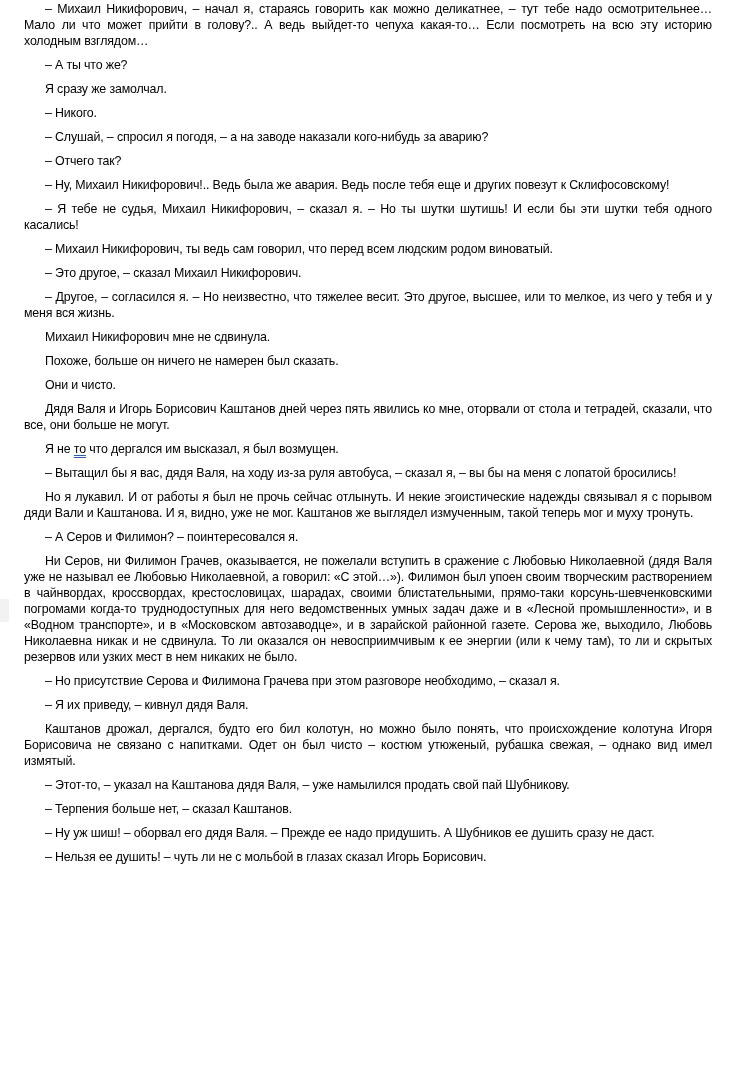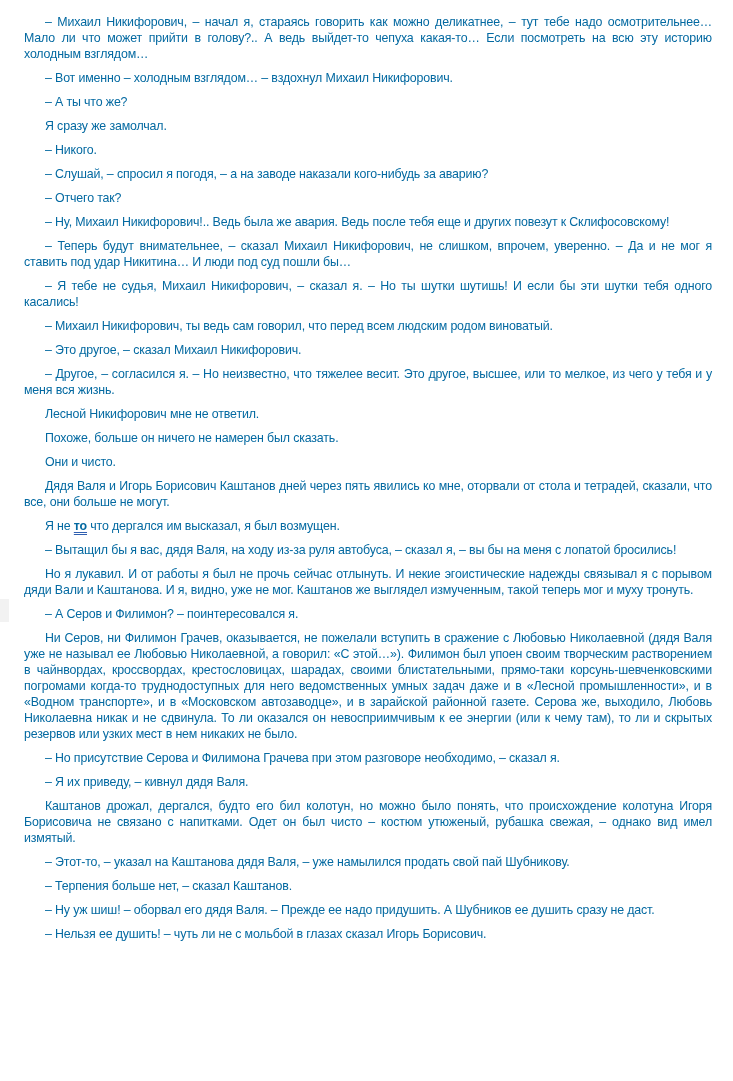--- a/index.html
+++ b/index.html
@@ -1,54 +1,52 @@
 <!DOCTYPE html>
 <html><head>
 <meta charset="utf-8">
 <style>
   html, body { margin: 0; padding: 0; background: #ffffff; }
   body { width: 733px; height: 1081px; overflow: hidden; position: relative; }
   .page {
-    position: absolute; left: 24px; top: 13px; width: 688px;
+    position: absolute; left: 24px; top: 0; width: 688px;
     font-family: "Liberation Sans", sans-serif;
-    font-size: 12.4px; line-height: 16px; color: #0369a1;
+    font-size: 12.4px; line-height: 16px; color: #000000;
     letter-spacing: -0.15px;
   }
   .para {
     margin: 0 0 8px 0;
     text-indent: 21px;
     text-align: justify;
   }
   .para.first { margin-top: 1px; }
-  .gram { text-decoration: underline; text-decoration-color: #2f5fb0; text-decoration-style: double; text-underline-offset: 2px; font-weight: bold; }
+  .gram { text-decoration: underline; text-decoration-color: #2f5fb0; text-decoration-style: double; text-underline-offset: 2px; }
   .margin-mark {
     position: absolute; left: 0; top: 599px; width: 9px; height: 23px;
     background: #f2f2f2;
   }
 </style>
 </head>
 <body>
 
 <div class="margin-mark"></div>
 
 <div class="page">
   <p class="para first">– Михаил Никифорович, – начал я, стараясь говорить как можно деликатнее, – тут тебе надо осмотрительнее… Мало ли что может прийти в голову?.. А ведь выйдет-то чепуха какая-то… Если посмотреть на всю эту историю холодным взглядом…</p>
-  <p class="para">– Вот именно – холодным взглядом… – вздохнул Михаил Никифорович.</p>
   <p class="para">– А ты что же?</p>
   <p class="para">Я сразу же замолчал.</p>
   <p class="para">– Никого.</p>
   <p class="para">– Слушай, – спросил я погодя, – а на заводе наказали кого-нибудь за аварию?</p>
   <p class="para">– Отчего так?</p>
   <p class="para">– Ну, Михаил Никифорович!.. Ведь была же авария. Ведь после тебя еще и других повезут к Склифосовскому!</p>
-  <p class="para">– Теперь будут внимательнее, – сказал Михаил Никифорович, не слишком, впрочем, уверенно. – Да и не мог я ставить под удар Никитина… И люди под суд пошли бы…</p>
   <p class="para">– Я тебе не судья, Михаил Никифорович, – сказал я. – Но ты шутки шутишь! И если бы эти шутки тебя одного касались!</p>
   <p class="para">– Михаил Никифорович, ты ведь сам говорил, что перед всем людским родом виноватый.</p>
   <p class="para">– Это другое, – сказал Михаил Никифорович.</p>
   <p class="para">– Другое, – согласился я. – Но неизвестно, что тяжелее весит. Это другое, высшее, или то мелкое, из чего у тебя и у меня вся жизнь.</p>
-  <p class="para">Лесной Никифорович мне не ответил.</p>
+  <p class="para">Михаил Никифорович мне не сдвинула.</p>
   <p class="para">Похоже, больше он ничего не намерен был сказать.</p>
   <p class="para">Они и чисто.</p>
   <p class="para">Дядя Валя и Игорь Борисович Каштанов дней через пять явились ко мне, оторвали от стола и тетрадей, сказали, что все, они больше не могут.</p>
 
   <p class="para"><span>Я не </span><span class="gram">то</span><span> что дергался им высказал, я был возмущен.</span></p>
 
   <p class="para">– Вытащил бы я вас, дядя Валя, на ходу из-за руля автобуса, – сказал я, – вы бы на меня с лопатой бросились!</p>
   <p class="para">Но я лукавил. И от работы я был не прочь сейчас отлынуть. И некие эгоистические надежды связывал я с порывом дяди Вали и Каштанова. И я, видно, уже не мог. Каштанов же выглядел измученным, такой теперь мог и муху тронуть.</p>
   <p class="para">– А Серов и Филимон? – поинтересовался я.</p>
   <p class="para">Ни Серов, ни Филимон Грачев, оказывается, не пожелали вступить в сражение с Любовью Николаевной (дядя Валя уже не называл ее Любовью Николаевной, а говорил: «С этой…»). Филимон был упоен своим творческим растворением в чайнвордах, кроссвордах, крестословицах, шарадах, своими блистательными, прямо-таки корсунь-шевченковскими погромами когда-то труднодоступных для него ведомственных умных задач даже и в «Лесной промышленности», и в «Водном транспорте», и в «Московском автозаводце», и в зарайской районной газете. Серова же, выходило, Любовь Николаевна никак и не сдвинула. То ли оказался он невосприимчивым к ее энергии (или к чему там), то ли и скрытых резервов или узких мест в нем никаких не было.</p>

